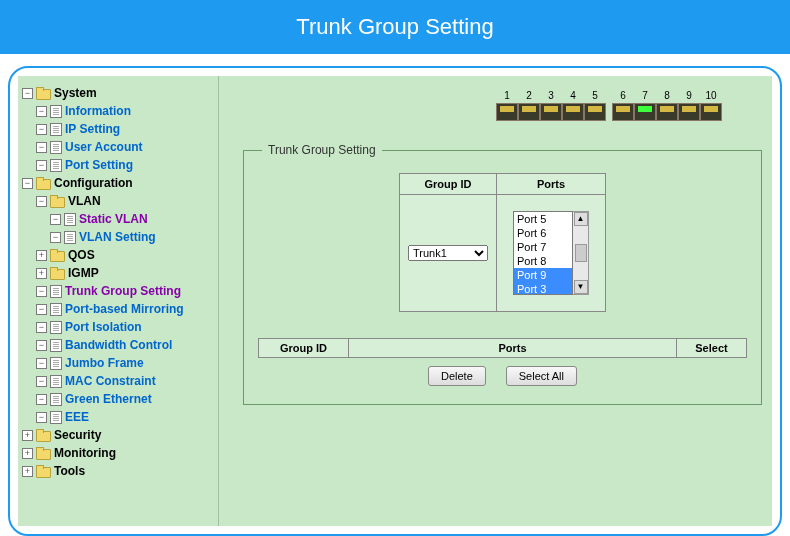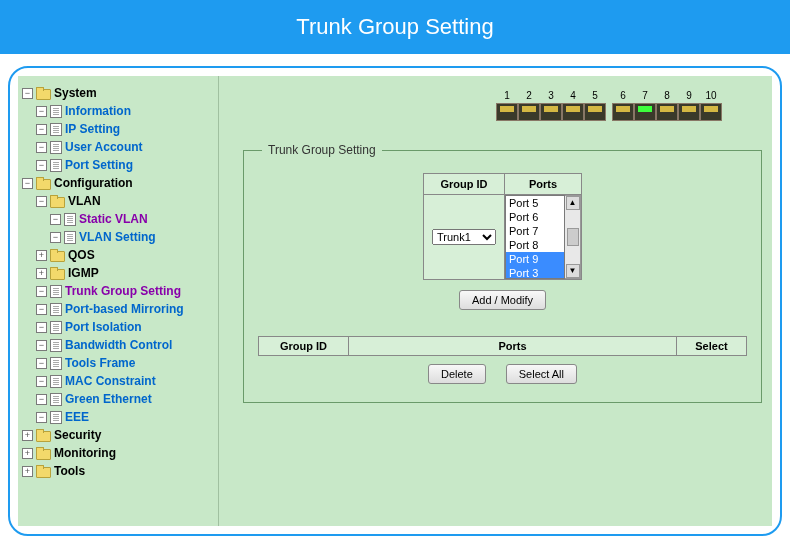--- a/index.html
+++ b/index.html
@@ -27,21 +27,21 @@
   .port-num { font-size: 10px; color: #000; margin-bottom: 2px; }
   .port-jack { width: 22px; height: 18px; background: #3a3a2a; border: 1px solid #876; position: relative; }
   .port-jack::before { content: ""; position: absolute; top: 2px; left: 3px; right: 3px; height: 6px; background: #d4b843; }
   .port-jack.active::before { background: #3dff3d; }
   .port-gap { width: 6px; }
   .fieldset { border: 1px solid #6a9a6a; padding: 12px 14px 18px; margin-top: 6px; }
   .fieldset-legend { padding: 0 6px; color: #333; font-size: 12px; background: #c8e8c8; margin-left: 4px; }
   .cfg-tbl { margin: 0 auto; border-collapse: collapse; margin-top: 4px; }
   .cfg-tbl th, .cfg-tbl td { border: 1px solid #888; padding: 4px 8px; background: #d7efd7; font-weight: bold; text-align: center; font-size: 11px; }
   .cfg-tbl td { background: #d7efd7; font-weight: normal; vertical-align: middle; }
-  select.groupsel { width: 64px; font-size: 11px; }
+  select.groupsel { width: 80px; font-size: 11px; }
   .ports-listwrap { display: flex; }
   .ports-list { width: 60px; height: 84px; border: 1px solid #7a7a7a; background: #fff; overflow: hidden; text-align: left; }
   .ports-list .opt { padding: 0 3px; font-size: 11px; line-height: 14px; cursor: pointer; }
   .ports-list .opt.sel { background: #3a8cff; color: #fff; }
   .ports-scroll { width: 16px; height: 84px; background: #e8e8e8; border: 1px solid #999; border-left: none; display: flex; flex-direction: column; justify-content: space-between; align-items: center; }
   .scroll-btn { width: 14px; height: 14px; background: #ddd; border: 1px solid #999; font-size: 8px; line-height: 12px; text-align: center; }
   .scroll-thumb { width: 12px; height: 18px; background: #ccc; border: 1px solid #999; margin: 2px 0; }
   .btn { background: linear-gradient(#f8f8f8,#ddd); border: 1px solid #888; border-radius: 3px; padding: 3px 12px; font-size: 11px; cursor: pointer; }
   .btn-row { text-align: center; margin-top: 10px; }
   .result-tbl { width: 100%; border-collapse: collapse; margin-top: 26px; }
@@ -128,21 +128,21 @@
       <span class="tree-label blue">Port Isolation</span>
     </div>
     <div class="tree-item lvl2">
       <span class="tree-toggle">−</span>
       <span class="page-icon"></span>
       <span class="tree-label blue">Bandwidth Control</span>
     </div>
     <div class="tree-item lvl2">
       <span class="tree-toggle">−</span>
       <span class="page-icon"></span>
-      <span class="tree-label blue">Tools Frame</span>
+      <span class="tree-label blue">Jumbo Frame</span>
     </div>
     <div class="tree-item lvl2">
       <span class="tree-toggle">−</span>
       <span class="page-icon"></span>
       <span class="tree-label blue">MAC Constraint</span>
     </div>
     <div class="tree-item lvl2">
       <span class="tree-toggle">−</span>
       <span class="page-icon"></span>
       <span class="tree-label blue">Green Ethernet</span>
@@ -223,21 +223,21 @@
             <tr>
           <th>Group ID</th>
           <th>Ports</th>
         </tr>
         <tr>
           <td>
             <select class="groupsel">
               <option>Trunk1</option>
             </select>
           </td>
-          <td style="padding:0;">
+          <td style="padding:16px;">
             <div class="ports-listwrap">
               <div class="ports-list" id="ports-list">
                     <div class="opt">Port 5</div>
                     <div class="opt">Port 6</div>
                     <div class="opt">Port 7</div>
                     <div class="opt">Port 8</div>
                     <div class="opt sel">Port 9</div>
                     <div class="opt sel">Port 3</div>
                   </div>
               <div class="ports-scroll">
@@ -246,23 +246,20 @@
                       <div class="scroll-thumb"></div>
                     </div>
                 <div class="scroll-btn">▼</div>
               </div>
             </div>
           </td>
         </tr>
       </tbody>
         </table>
 
-      <div class="btn-row">
-        <button class="btn">Add / Modify</button>
-      </div>
 
       <table class="result-tbl">
         <tbody>
             <tr>
           <th style="width:90px">Group ID</th>
           <th>Ports</th>
           <th style="width:70px">Select</th>
         </tr>
       </tbody>
         </table>

